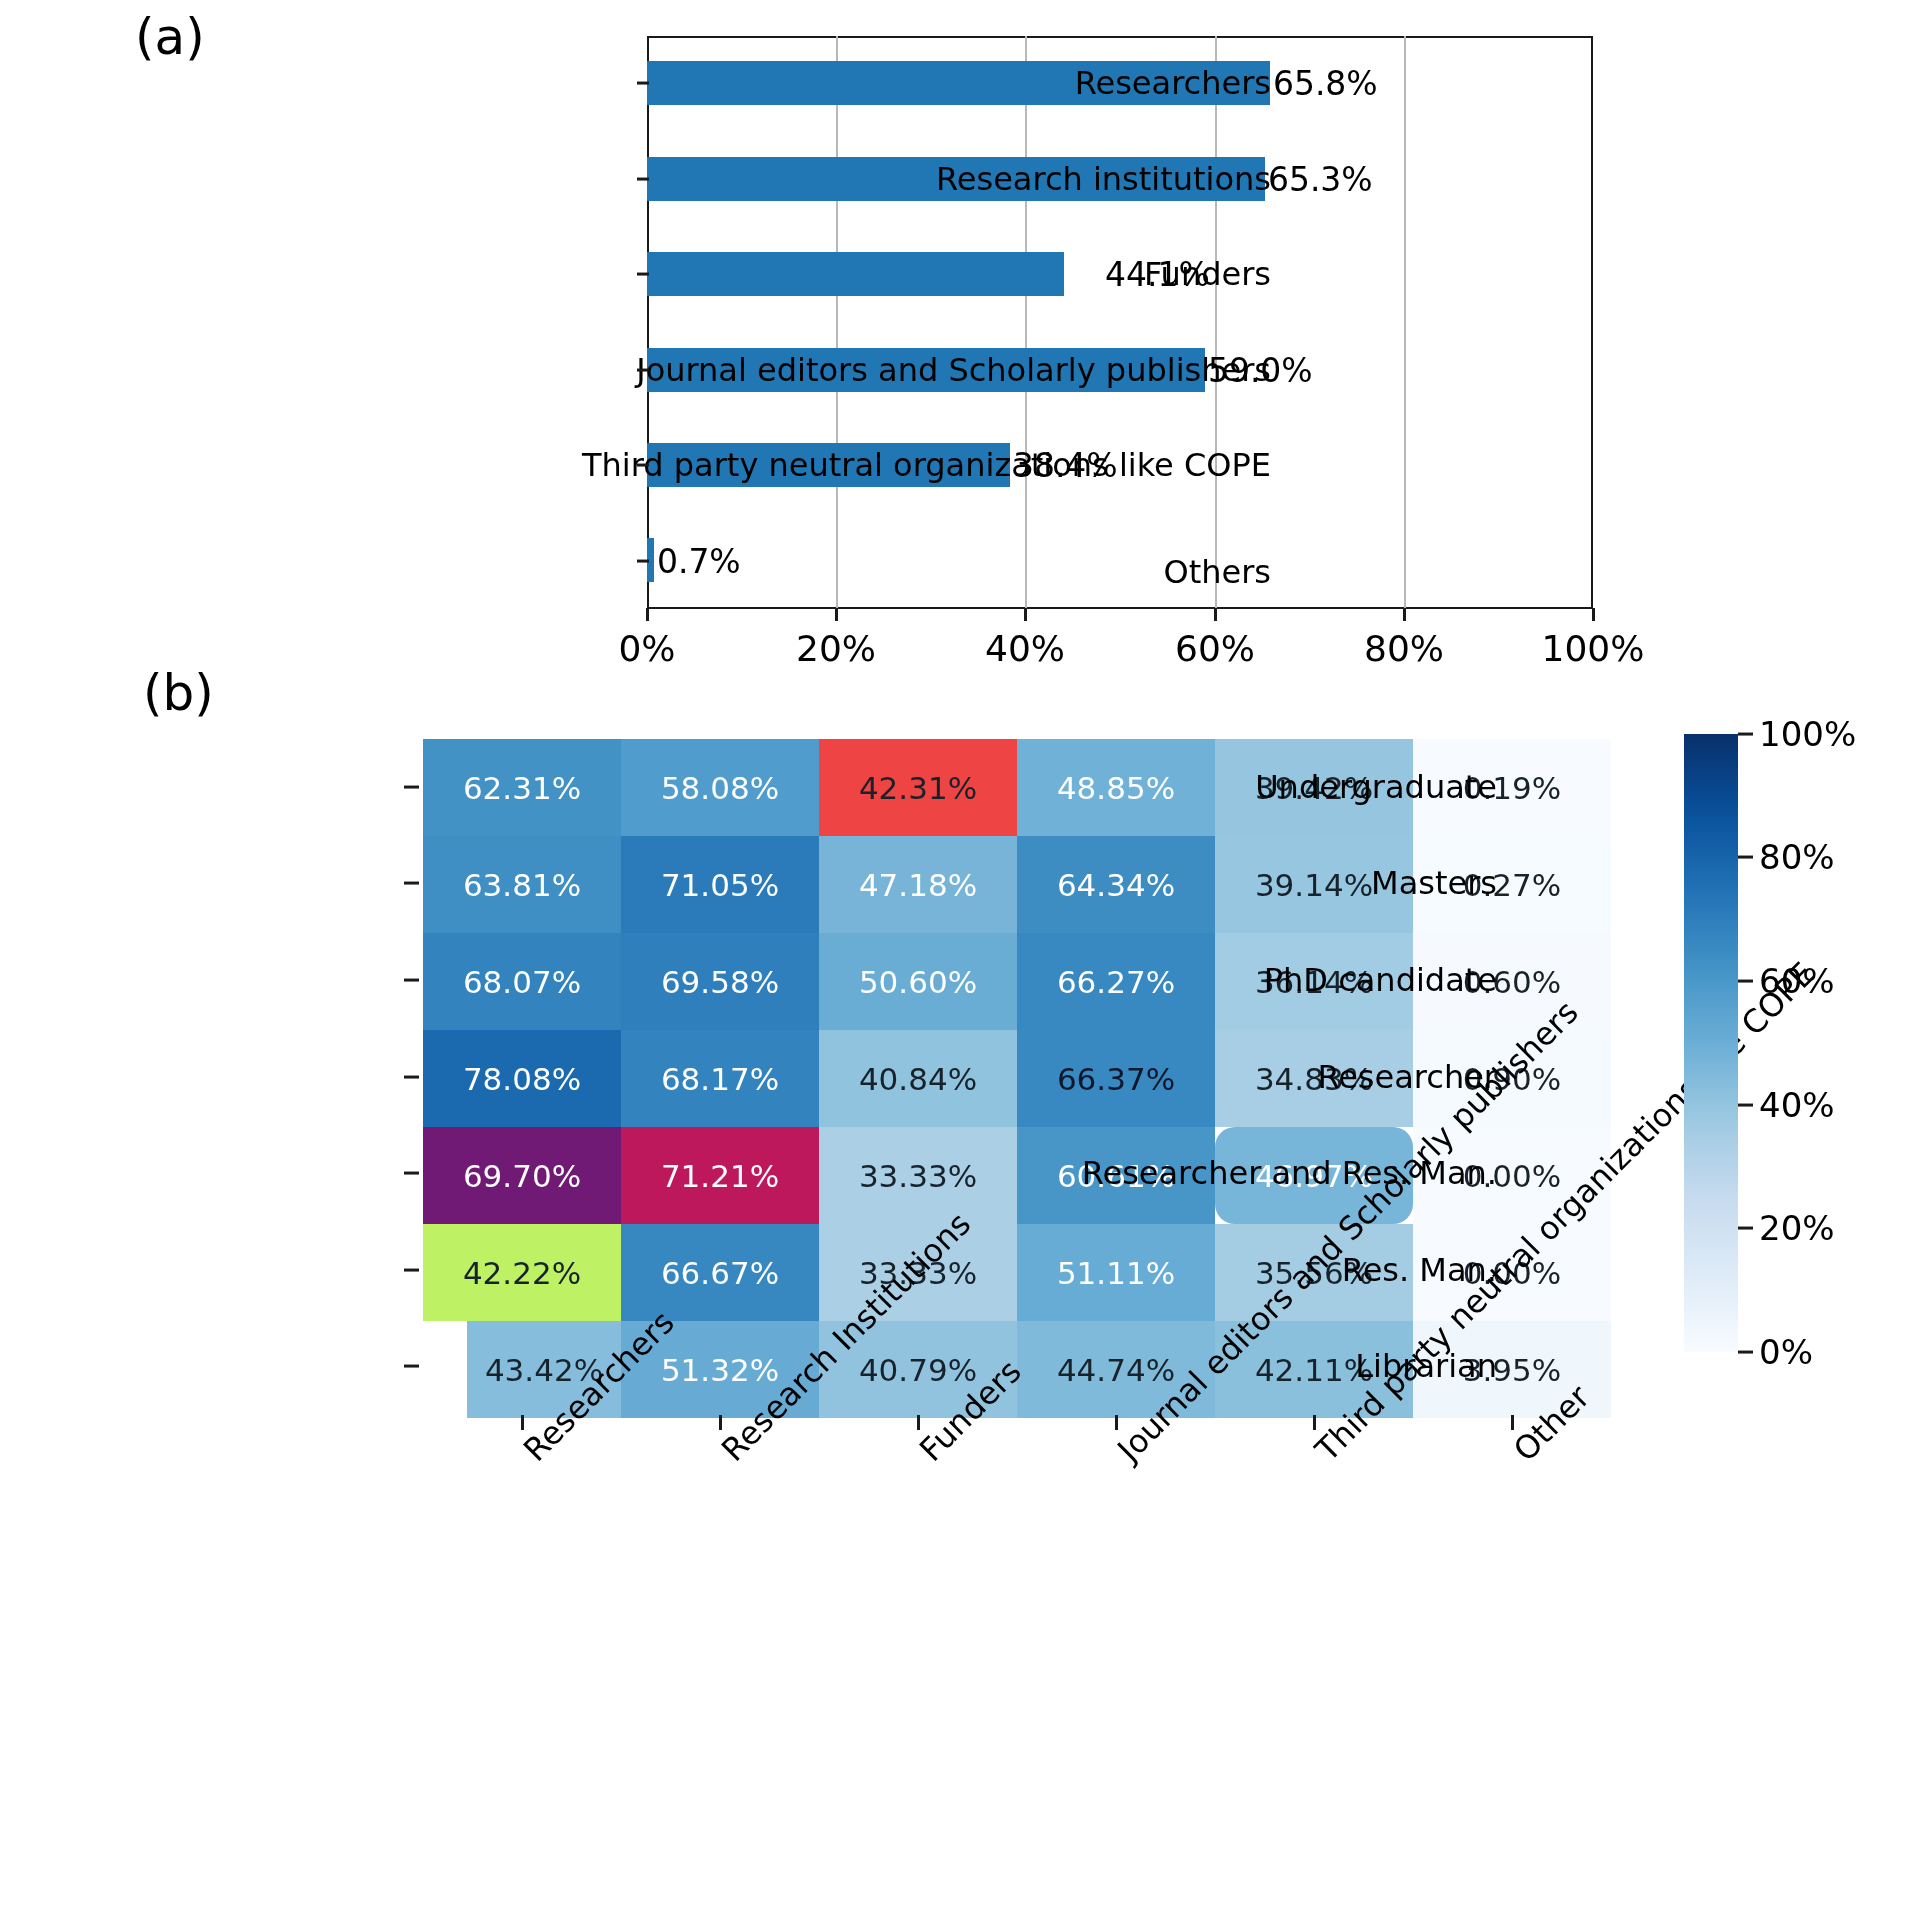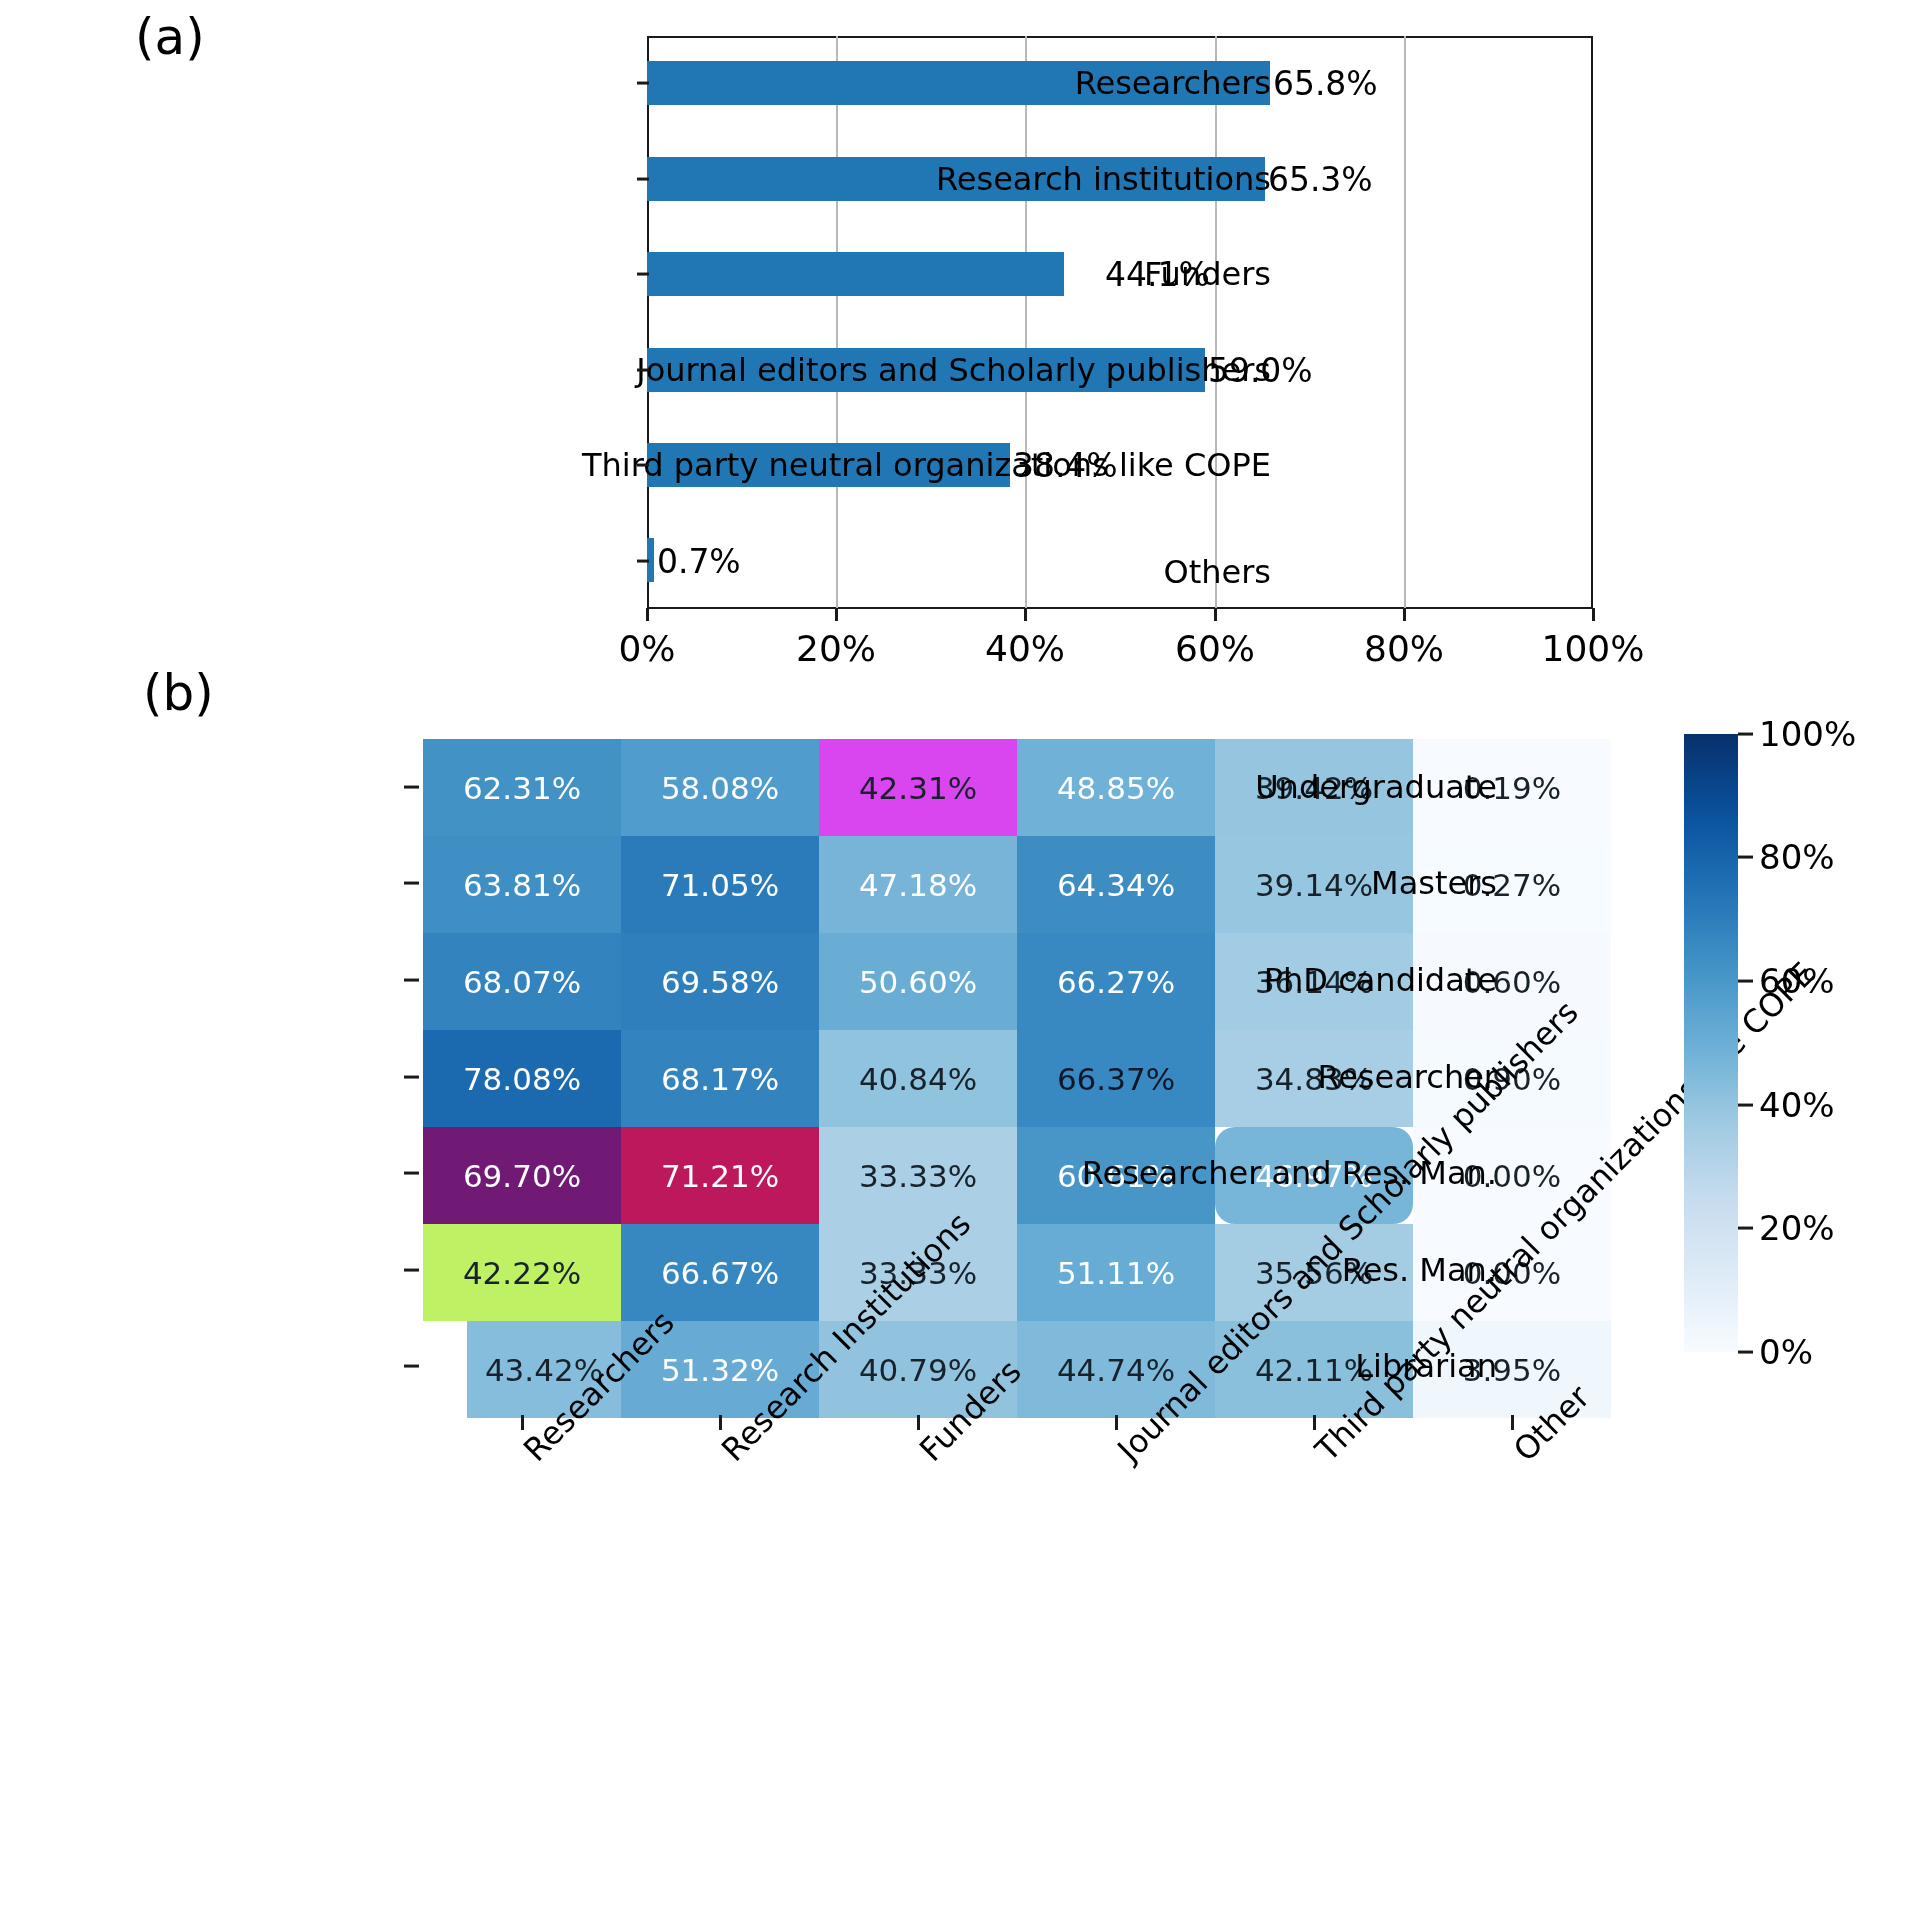--- a/index.html
+++ b/index.html
@@ -124,21 +124,21 @@
       <div class="bar-xtick" style="left: 1592px;"></div>
       <div class="bar-xticklabel" style="left: 1593px;">100%</div>
     </div>
 
   <div class="abs panel-letter" style="left:143px;top:664px;">(b)</div>
 
   <div id="heat-wrap">
     <div id="heatmap">
         <div class="hm-cell" style="background: rgb(67, 146, 198); color: rgb(255, 255, 255);">62.31%</div>
         <div class="hm-cell" style="background: rgb(80, 156, 204); color: rgb(255, 255, 255);">58.08%</div>
-        <div class="hm-cell" style="background: #d946ef; color: rgb(24, 34, 43);">42.31%</div>
+        <div class="hm-cell" style="background: #ef4444; color: rgb(24, 34, 43);">42.31%</div>
         <div class="hm-cell" style="background: rgb(112, 177, 215); color: rgb(255, 255, 255);">48.85%</div>
         <div class="hm-cell" style="background: rgb(150, 198, 223); color: rgb(24, 34, 43);">39.42%</div>
         <div class="hm-cell" style="background: rgb(247, 251, 255); color: rgb(24, 34, 43);">0.19%</div>
         <div class="hm-cell" style="background: rgb(63, 143, 196); color: rgb(255, 255, 255);">63.81%</div>
         <div class="hm-cell" style="background: rgb(43, 123, 186); color: rgb(255, 255, 255);">71.05%</div>
         <div class="hm-cell" style="background: rgb(119, 180, 216); color: rgb(255, 255, 255);">47.18%</div>
         <div class="hm-cell" style="background: rgb(61, 141, 195); color: rgb(255, 255, 255);">64.34%</div>
         <div class="hm-cell" style="background: rgb(151, 198, 224); color: rgb(24, 34, 43);">39.14%</div>
         <div class="hm-cell" style="background: rgb(246, 251, 255); color: rgb(24, 34, 43);">0.27%</div>
         <div class="hm-cell" style="background: rgb(51, 131, 190); color: rgb(255, 255, 255);">68.07%</div>

